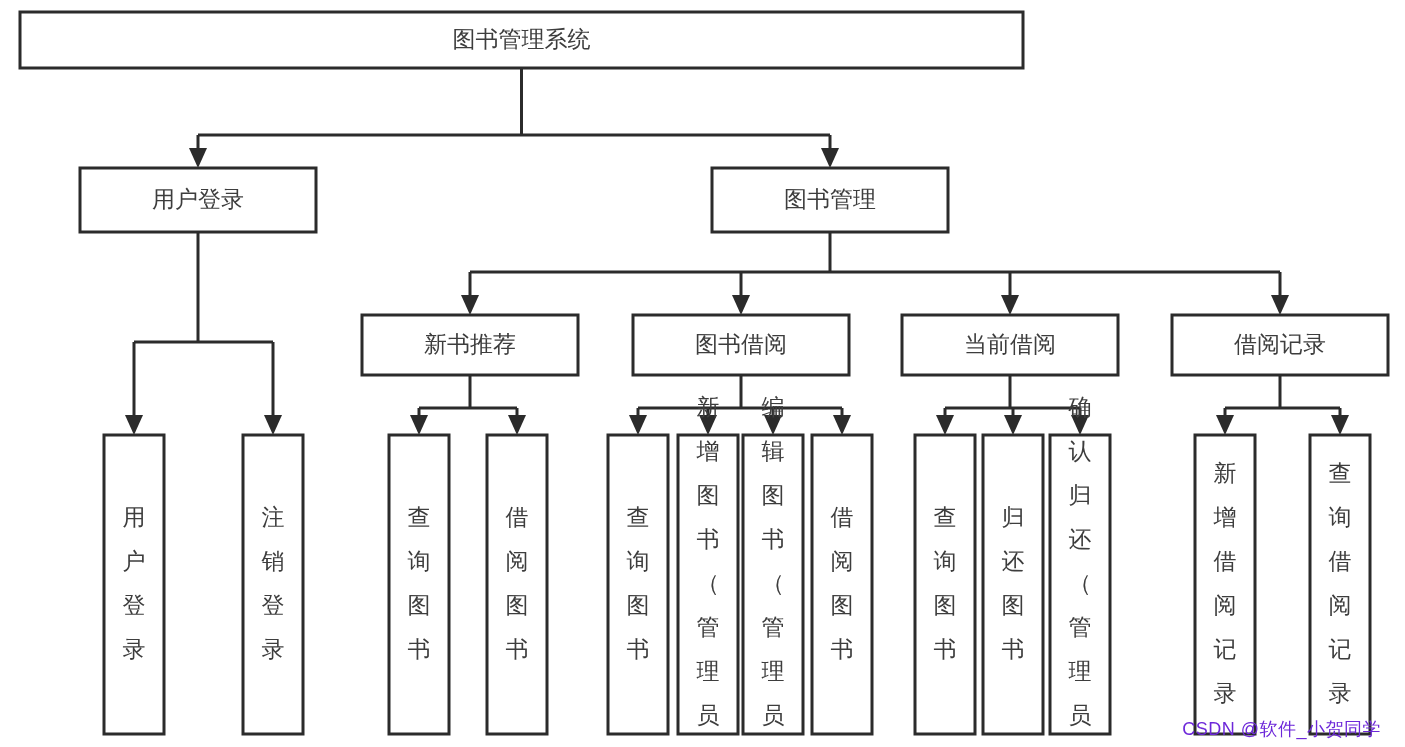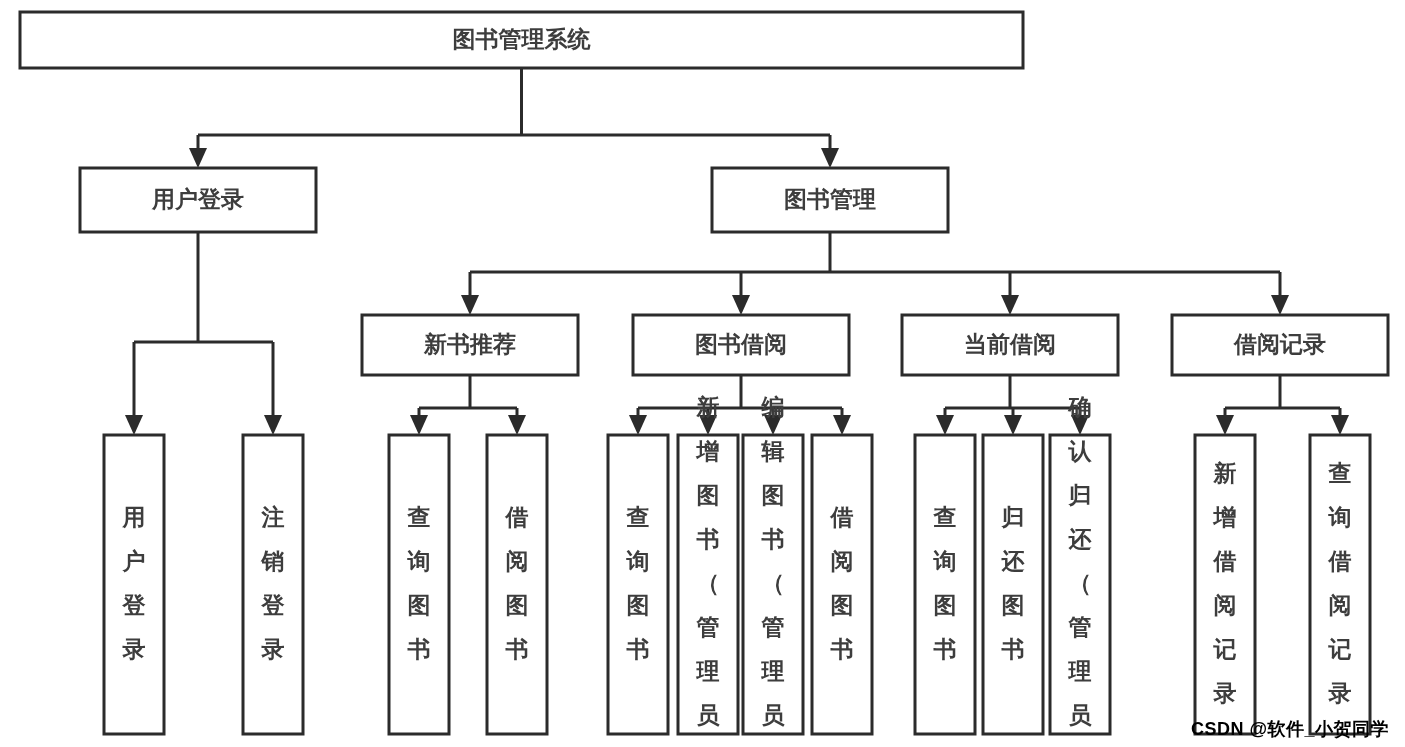--- a/index.html
+++ b/index.html
@@ -13,21 +13,20 @@
     font-family: "Liberation Sans", sans-serif;
     overflow: hidden;
     position: relative;
   }
   #diagram-root {
     position: absolute;
     left: 0;
     top: 0;
     width: 1405px;
     height: 747px;
-    font-weight: bold;
   }
   svg#flow {
     display: block;
     width: 1405px;
     height: 747px;
   }
   .node-box {
     fill: #ffffff;
     stroke: #2b2b2b;
     stroke-width: 3;
@@ -49,25 +48,25 @@
     stroke: #2b2b2b;
     stroke-width: 3;
     fill: none;
   }
   .arrow-head {
     fill: #2b2b2b;
     stroke: none;
   }
   .watermark {
     position: absolute;
-    right: 16px;
+    right: 24px;
     bottom: 6px;
     font-family: "Liberation Sans", sans-serif;
     font-size: 18px;
-    color: #000000;
+    color: #6d28d9;
     white-space: nowrap;
     letter-spacing: 0.5px;
   }
 </style>
 </head>
 <body>
 
 <div id="diagram-root">
   <svg id="flow" viewBox="0 0 1405 747" xmlns="http://www.w3.org/2000/svg">
     <g id="connectors">

